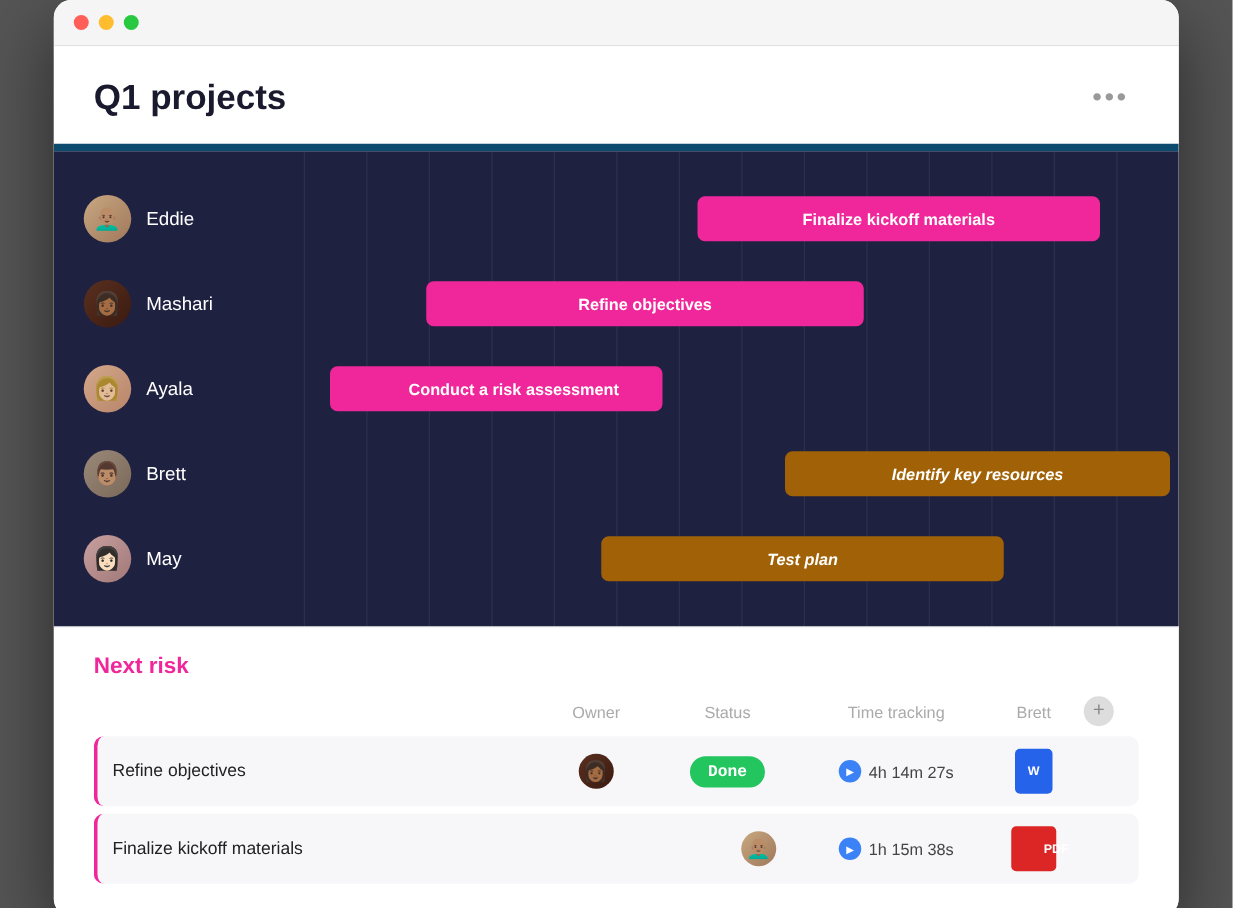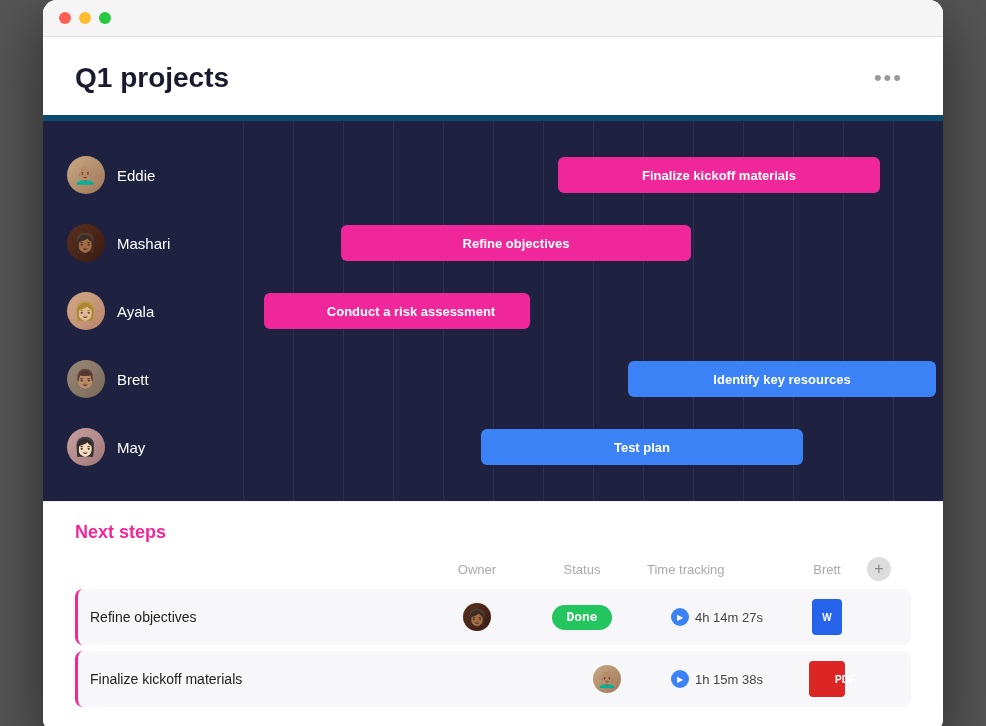--- a/index.html
+++ b/index.html
@@ -153,21 +153,21 @@
       align-items: center;
       justify-content: center;
       font-size: 13px;
       font-weight: 600;
       color: #fff;
       white-space: nowrap;
       padding: 0 12px;
     }
 
     .bar-pink { background: #f0279a; }
-    .bar-cyan { background: #3b82f6; }
+    .bar-cyan { background: #a16207; font-style: italic; }
 
     
     
     .bar-eddie {
       left: 45%;
       width: 46%;
     }
     
     .bar-mashari {
       left: 14%;
@@ -214,21 +214,21 @@
       display: flex;
       align-items: center;
       padding: 0 12px 8px;
       color: #aaa;
       font-size: 13px;
     }
 
     .col-task { flex: 1; }
     .col-owner { width: 80px; text-align: center; }
     .col-status { width: 130px; text-align: center; }
-    .col-time { width: 140px; }
+    .col-time { width: 140px; text-align: center; }
     .col-files { width: 80px; text-align: center; }
     .col-add { width: 32px; }
 
     .add-btn {
       width: 24px; height: 24px;
       border-radius: 50%;
       border: none;
       background: #ddd;
       cursor: pointer;
       display: flex;
@@ -428,21 +428,21 @@
           <div class="gantt-bar bar-cyan bar-may">
             <span>Test plan</span>
           </div>
         </div>
       </div>
     </div>
   </div>
 
   <div class="bottom-panel">
     <div class="next-steps-header">
-      <span class="next-steps-title">Next steps</span>
+      <span class="next-steps-title">Next risk</span>
     </div>
 
     <div class="table-header">
       <div class="col-task"></div>
       <div class="col-owner">Owner</div>
       <div class="col-status">Status</div>
       <div class="col-time">Time tracking</div>
       <div class="col-files">Brett</div>
       <div class="col-add">
         <button class="add-btn">+</button>

